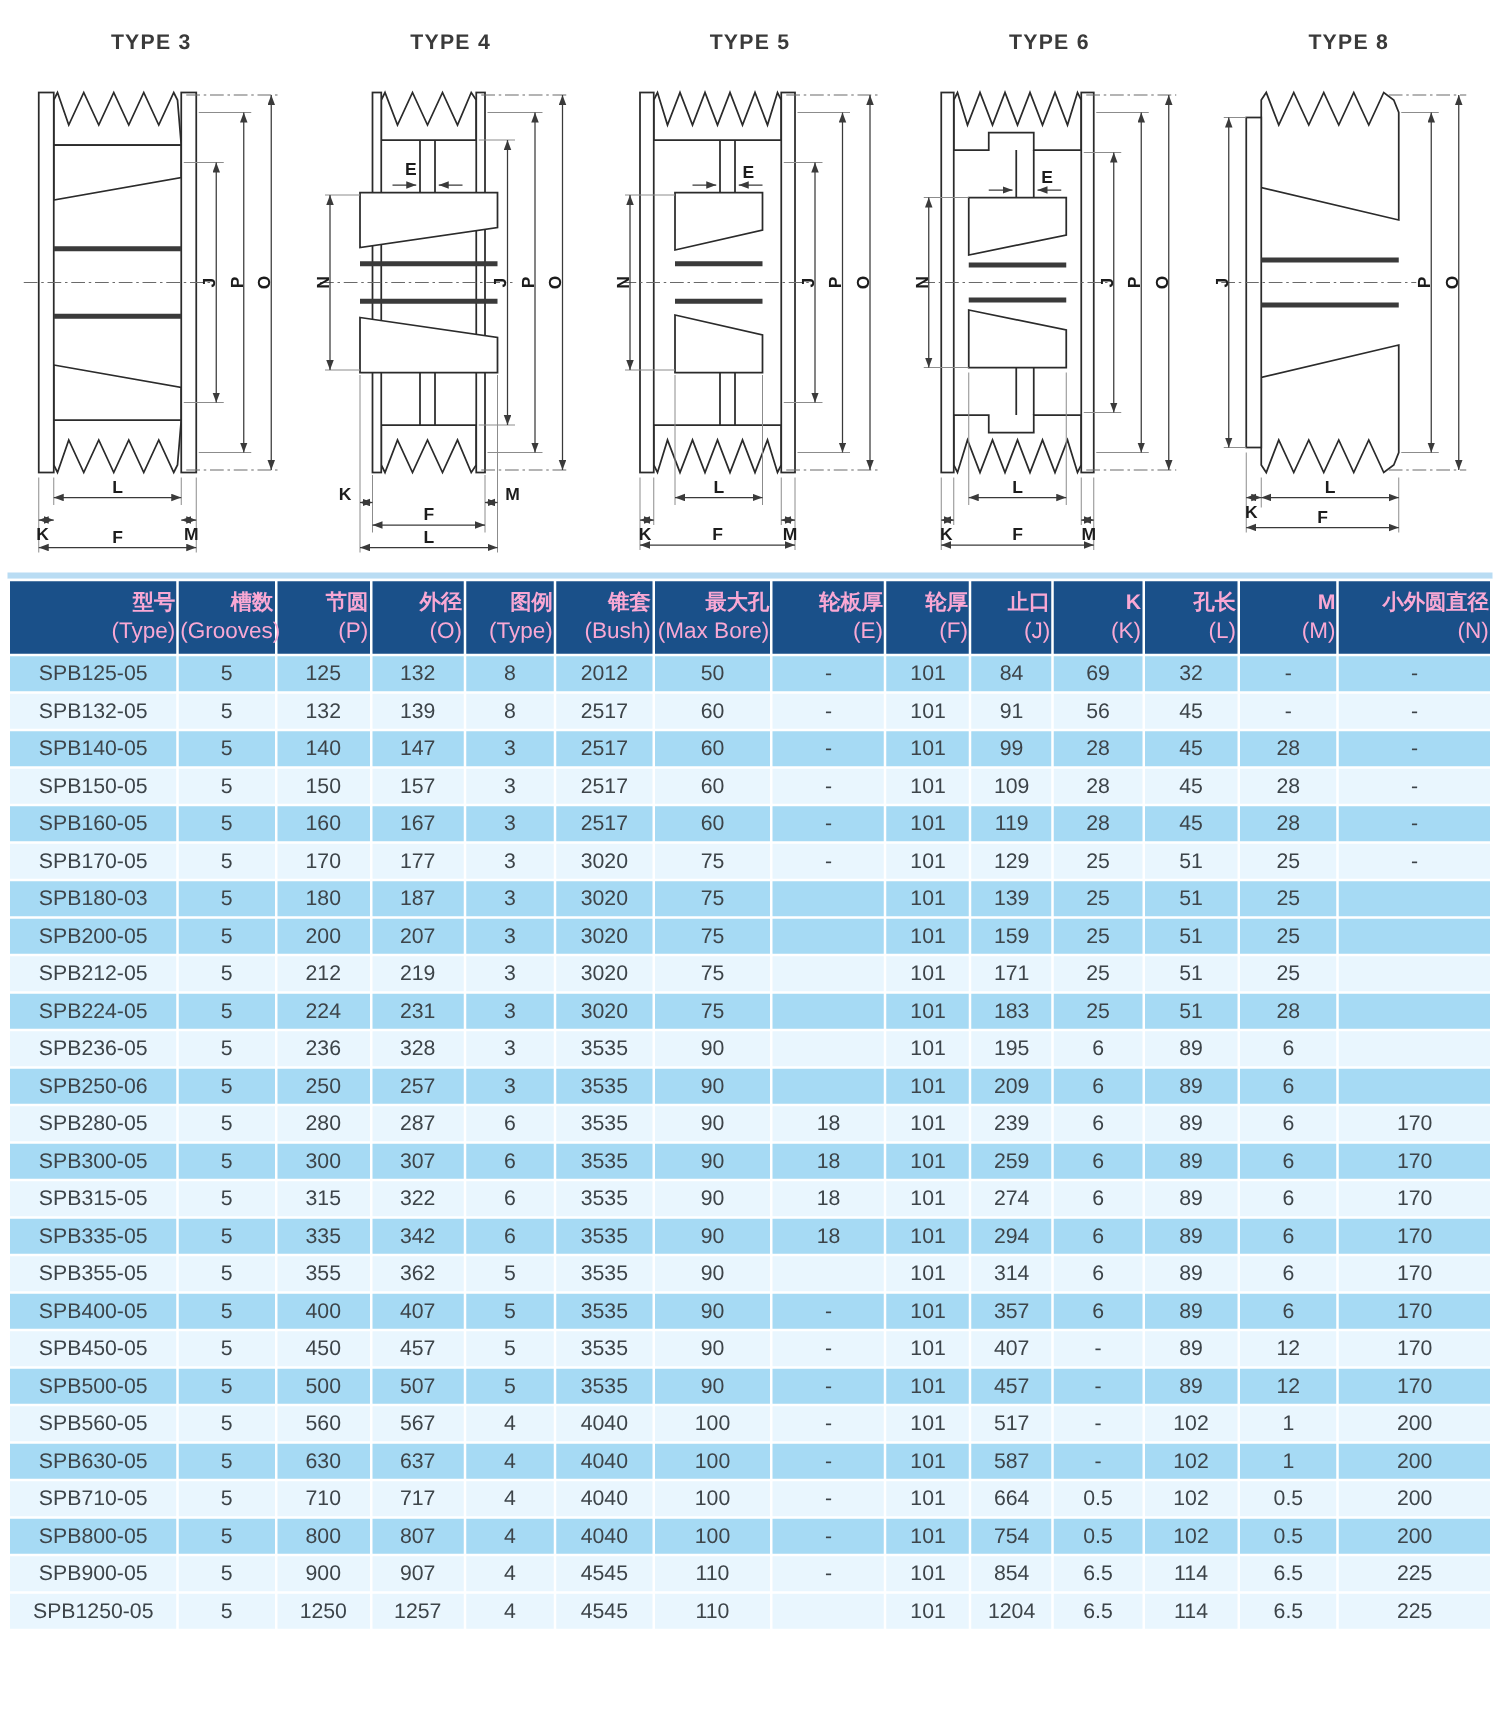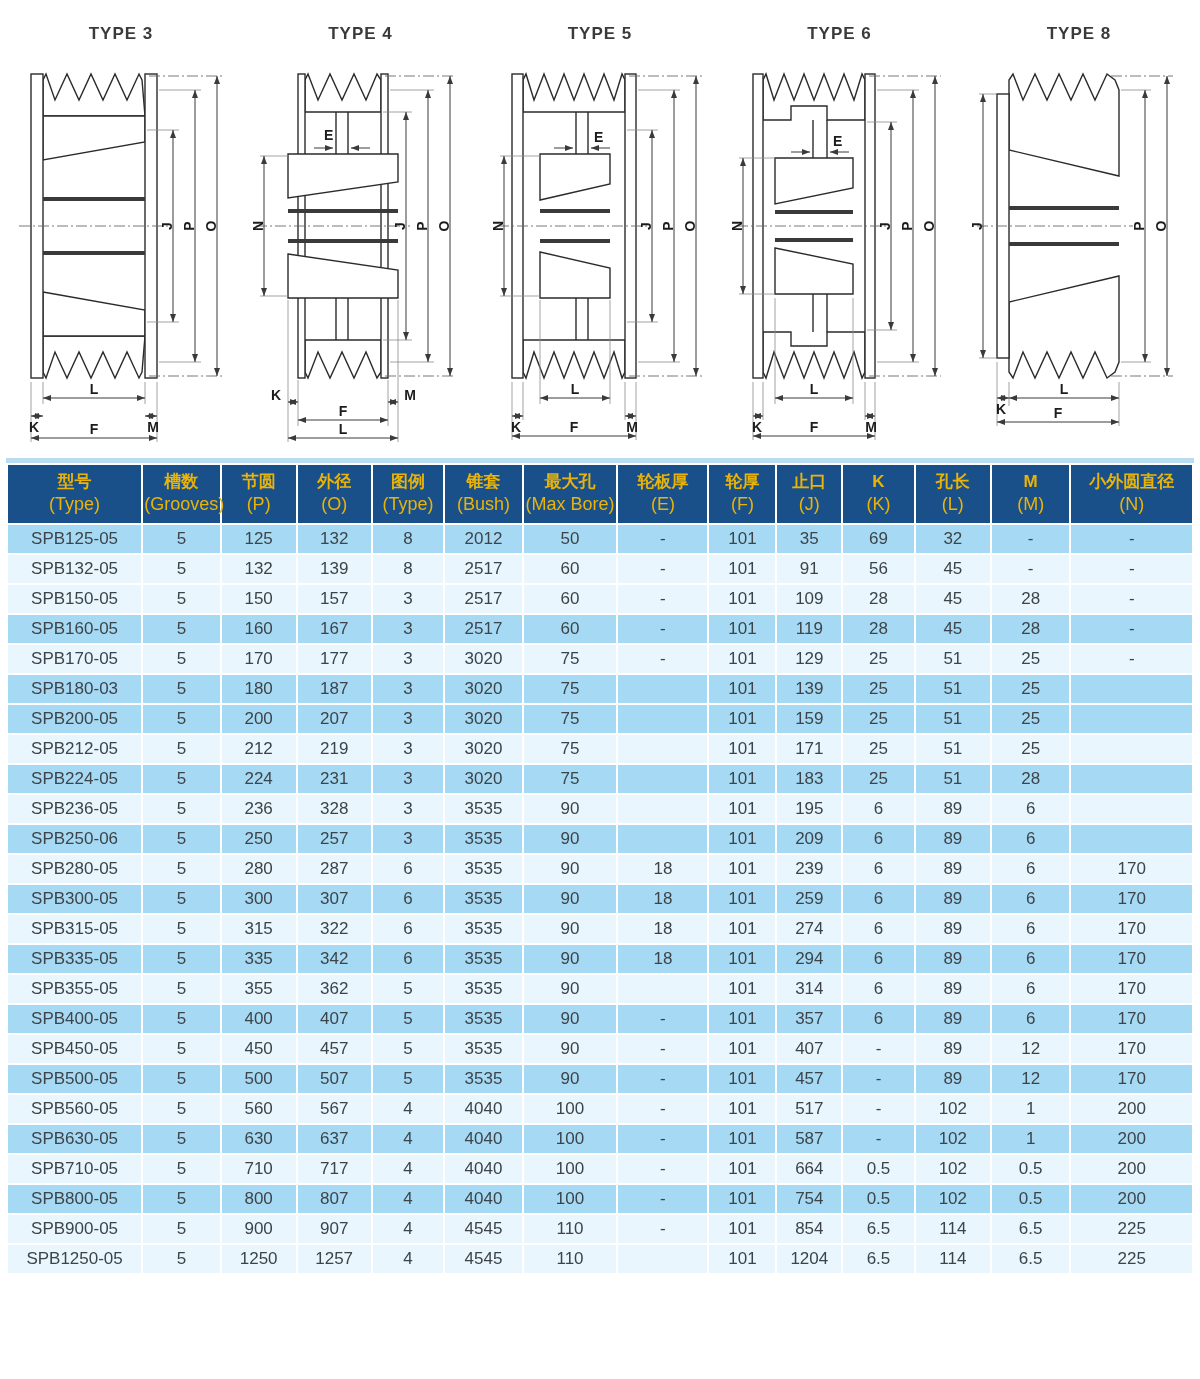--- a/index.html
+++ b/index.html
@@ -23,22 +23,22 @@
   .dim{stroke:#3a3a3a;stroke-width:1;}
   .dimlabel{font-family:"Liberation Sans",sans-serif;font-size:14px;font-weight:bold;fill:#1c1c1c;}
   
   .table-wrap{padding:0 6px;}
   .top-strip{height:5px;background:#b9dcf3;}
   table.spec{
     width:100%;border-collapse:separate;border-spacing:2px;table-layout:fixed;
     background:#ffffff;
   }
   th{
-    background:#1a5089;color:#eab308;font-weight:bold;
-    padding:6px 1px 7px 1px;vertical-align:middle;text-align:center;line-height:1.25;
+    background:#1a5089;color:#f9a8d4;font-weight:bold;
+    padding:6px 1px 7px 1px;vertical-align:middle;text-align:right;line-height:1.25;
   }
   th .zh{display:block;font-size:17px;}
   th .en{display:block;font-size:18px;font-weight:normal;margin-top:1px;}
   td{
     height:28px;text-align:center;vertical-align:middle;
     font-size:17px;color:#3d4449;padding:0 1px;overflow:hidden;white-space:nowrap;
   }
   tr.row-a td{background:#a6daf4;}
   tr.row-b td{background:#e9f6fe;}
 </style>
@@ -422,21 +422,21 @@
         <tr class="row-a">
           <td>SPB125-05</td>
           <td>5</td>
           <td>125</td>
           <td>132</td>
           <td>8</td>
           <td>2012</td>
           <td>50</td>
           <td>-</td>
           <td>101</td>
-          <td>35</td>
+          <td>84</td>
           <td>69</td>
           <td>32</td>
           <td>-</td>
           <td>-</td>
         </tr>
         <tr class="row-b">
           <td>SPB132-05</td>
           <td>5</td>
           <td>132</td>
           <td>139</td>
@@ -444,20 +444,36 @@
           <td>2517</td>
           <td>60</td>
           <td>-</td>
           <td>101</td>
           <td>91</td>
           <td>56</td>
           <td>45</td>
           <td>-</td>
           <td>-</td>
         </tr>
+        <tr class="row-a">
+          <td>SPB140-05</td>
+          <td>5</td>
+          <td>140</td>
+          <td>147</td>
+          <td>3</td>
+          <td>2517</td>
+          <td>60</td>
+          <td>-</td>
+          <td>101</td>
+          <td>99</td>
+          <td>28</td>
+          <td>45</td>
+          <td>28</td>
+          <td>-</td>
+        </tr>
         <tr class="row-b">
           <td>SPB150-05</td>
           <td>5</td>
           <td>150</td>
           <td>157</td>
           <td>3</td>
           <td>2517</td>
           <td>60</td>
           <td>-</td>
           <td>101</td>

